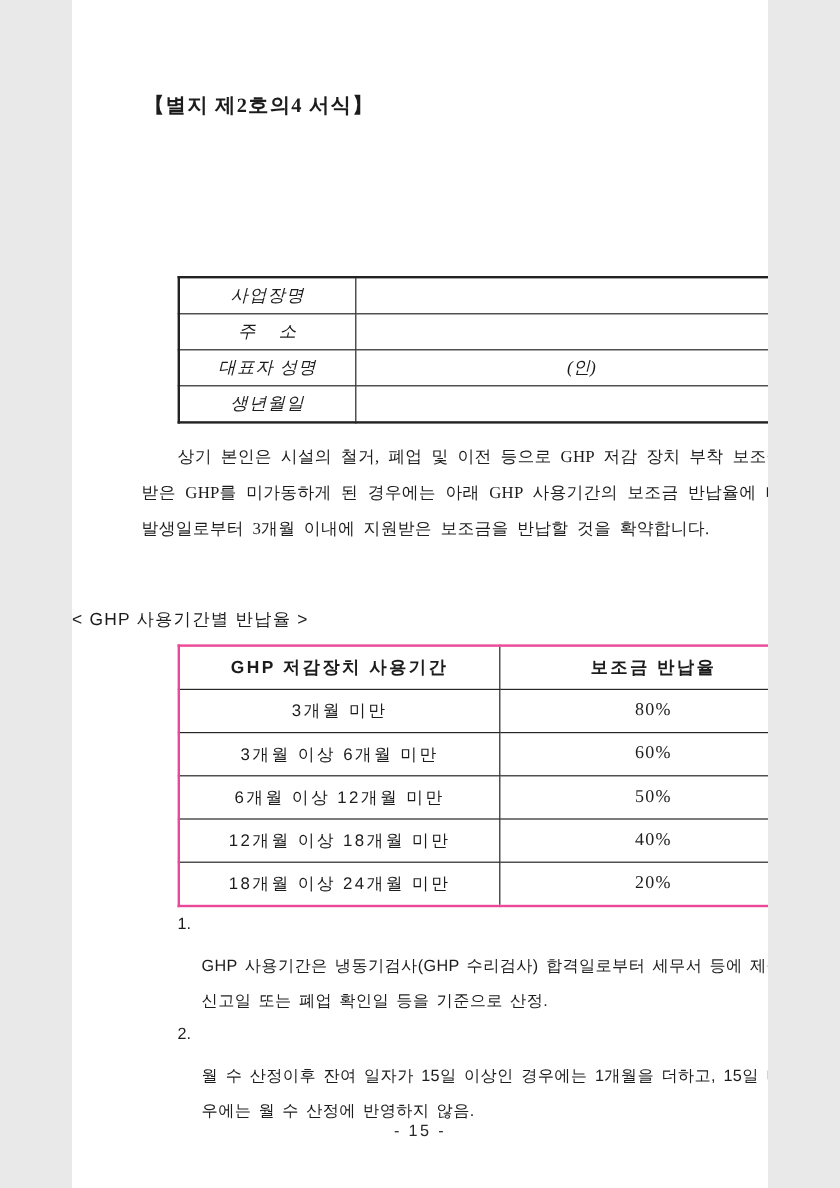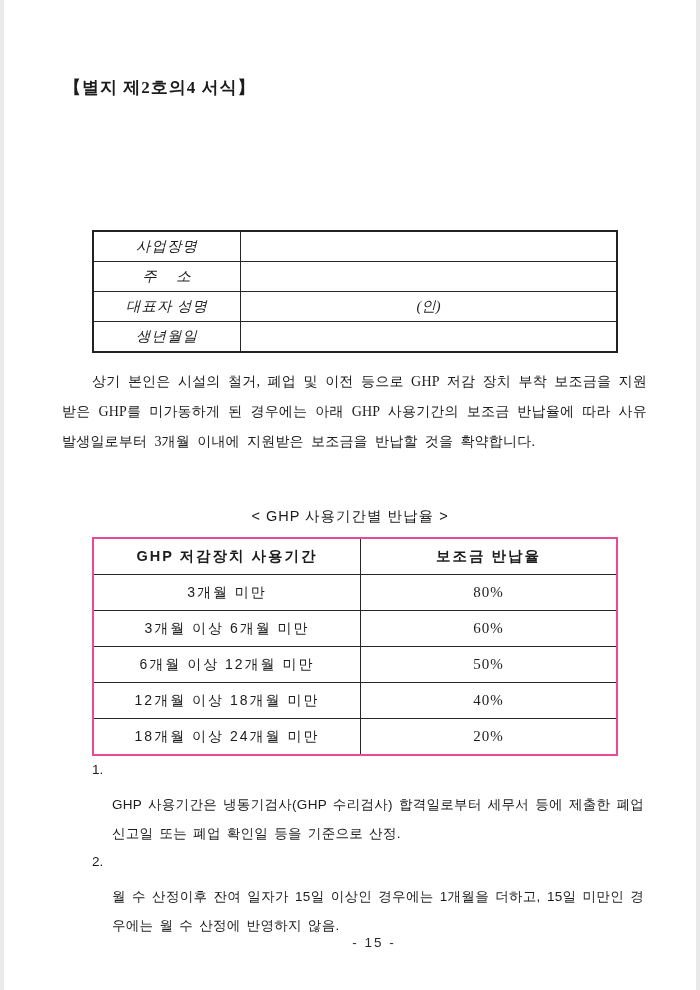--- a/index.html
+++ b/index.html
@@ -1,18 +1,18 @@
 <!DOCTYPE html>
 <html><head>
 <meta charset="utf-8">
 <style>
   html, body { margin:0; padding:0; background:#e9e9e9; }
   #page {
     position:relative;
-    width:692px; height:990px;
+    width:580px; height:990px;
     margin:0 auto;
     background:#ffffff;
     color:#1c1c1c;
     overflow:hidden;
     font-family:"Liberation Serif", serif;
   }
 
   .form-label {
     position:absolute; left:60px; top:76px;
     font-family:"Liberation Serif", serif;
@@ -45,21 +45,20 @@
 
   .pledge {
     position:absolute; left:58px; top:367px; width:585px; margin:0;
     font-size:14px; line-height:30px;
     text-align:justify; text-indent:30px;
     word-spacing:3.5px; letter-spacing:0.2px;
   }
 
   .rate-caption {
     position:absolute; left:0; top:507px; width:100%;
-    text-align:center;
     font-family:"Liberation Sans", sans-serif;
     font-size:14.5px; letter-spacing:1px;
   }
 
   .rate-table {
     position:absolute; left:88px; top:537px; width:526px;
     border:2px solid #ec4899;
   }
   .rate-table th, .rate-table td {
     border:1px solid #262626;
@@ -87,21 +86,21 @@
     font-size:13.5px; line-height:28.5px;
   }
   .note { display:flex; }
   .note .num { flex:none; width:20px; }
   .note .txt { flex:1; text-align:justify; word-spacing:2px; letter-spacing:0.3px;margin-top:35px; }
 
   .page-number {
     position:absolute; left:0; top:935px; width:100%;
     text-align:center;
     font-family:"Liberation Sans", sans-serif;
-    font-size:13.5px; letter-spacing:2px; color:#2a2a2a;padding-left:24px;
+    font-size:13.5px; letter-spacing:2px; color:#2a2a2a;
   }
 </style>
 </head>
 <body>
 
 <div id="page">
 
   <div class="form-label">【별지 제2호의4 서식】</div>
 
 

